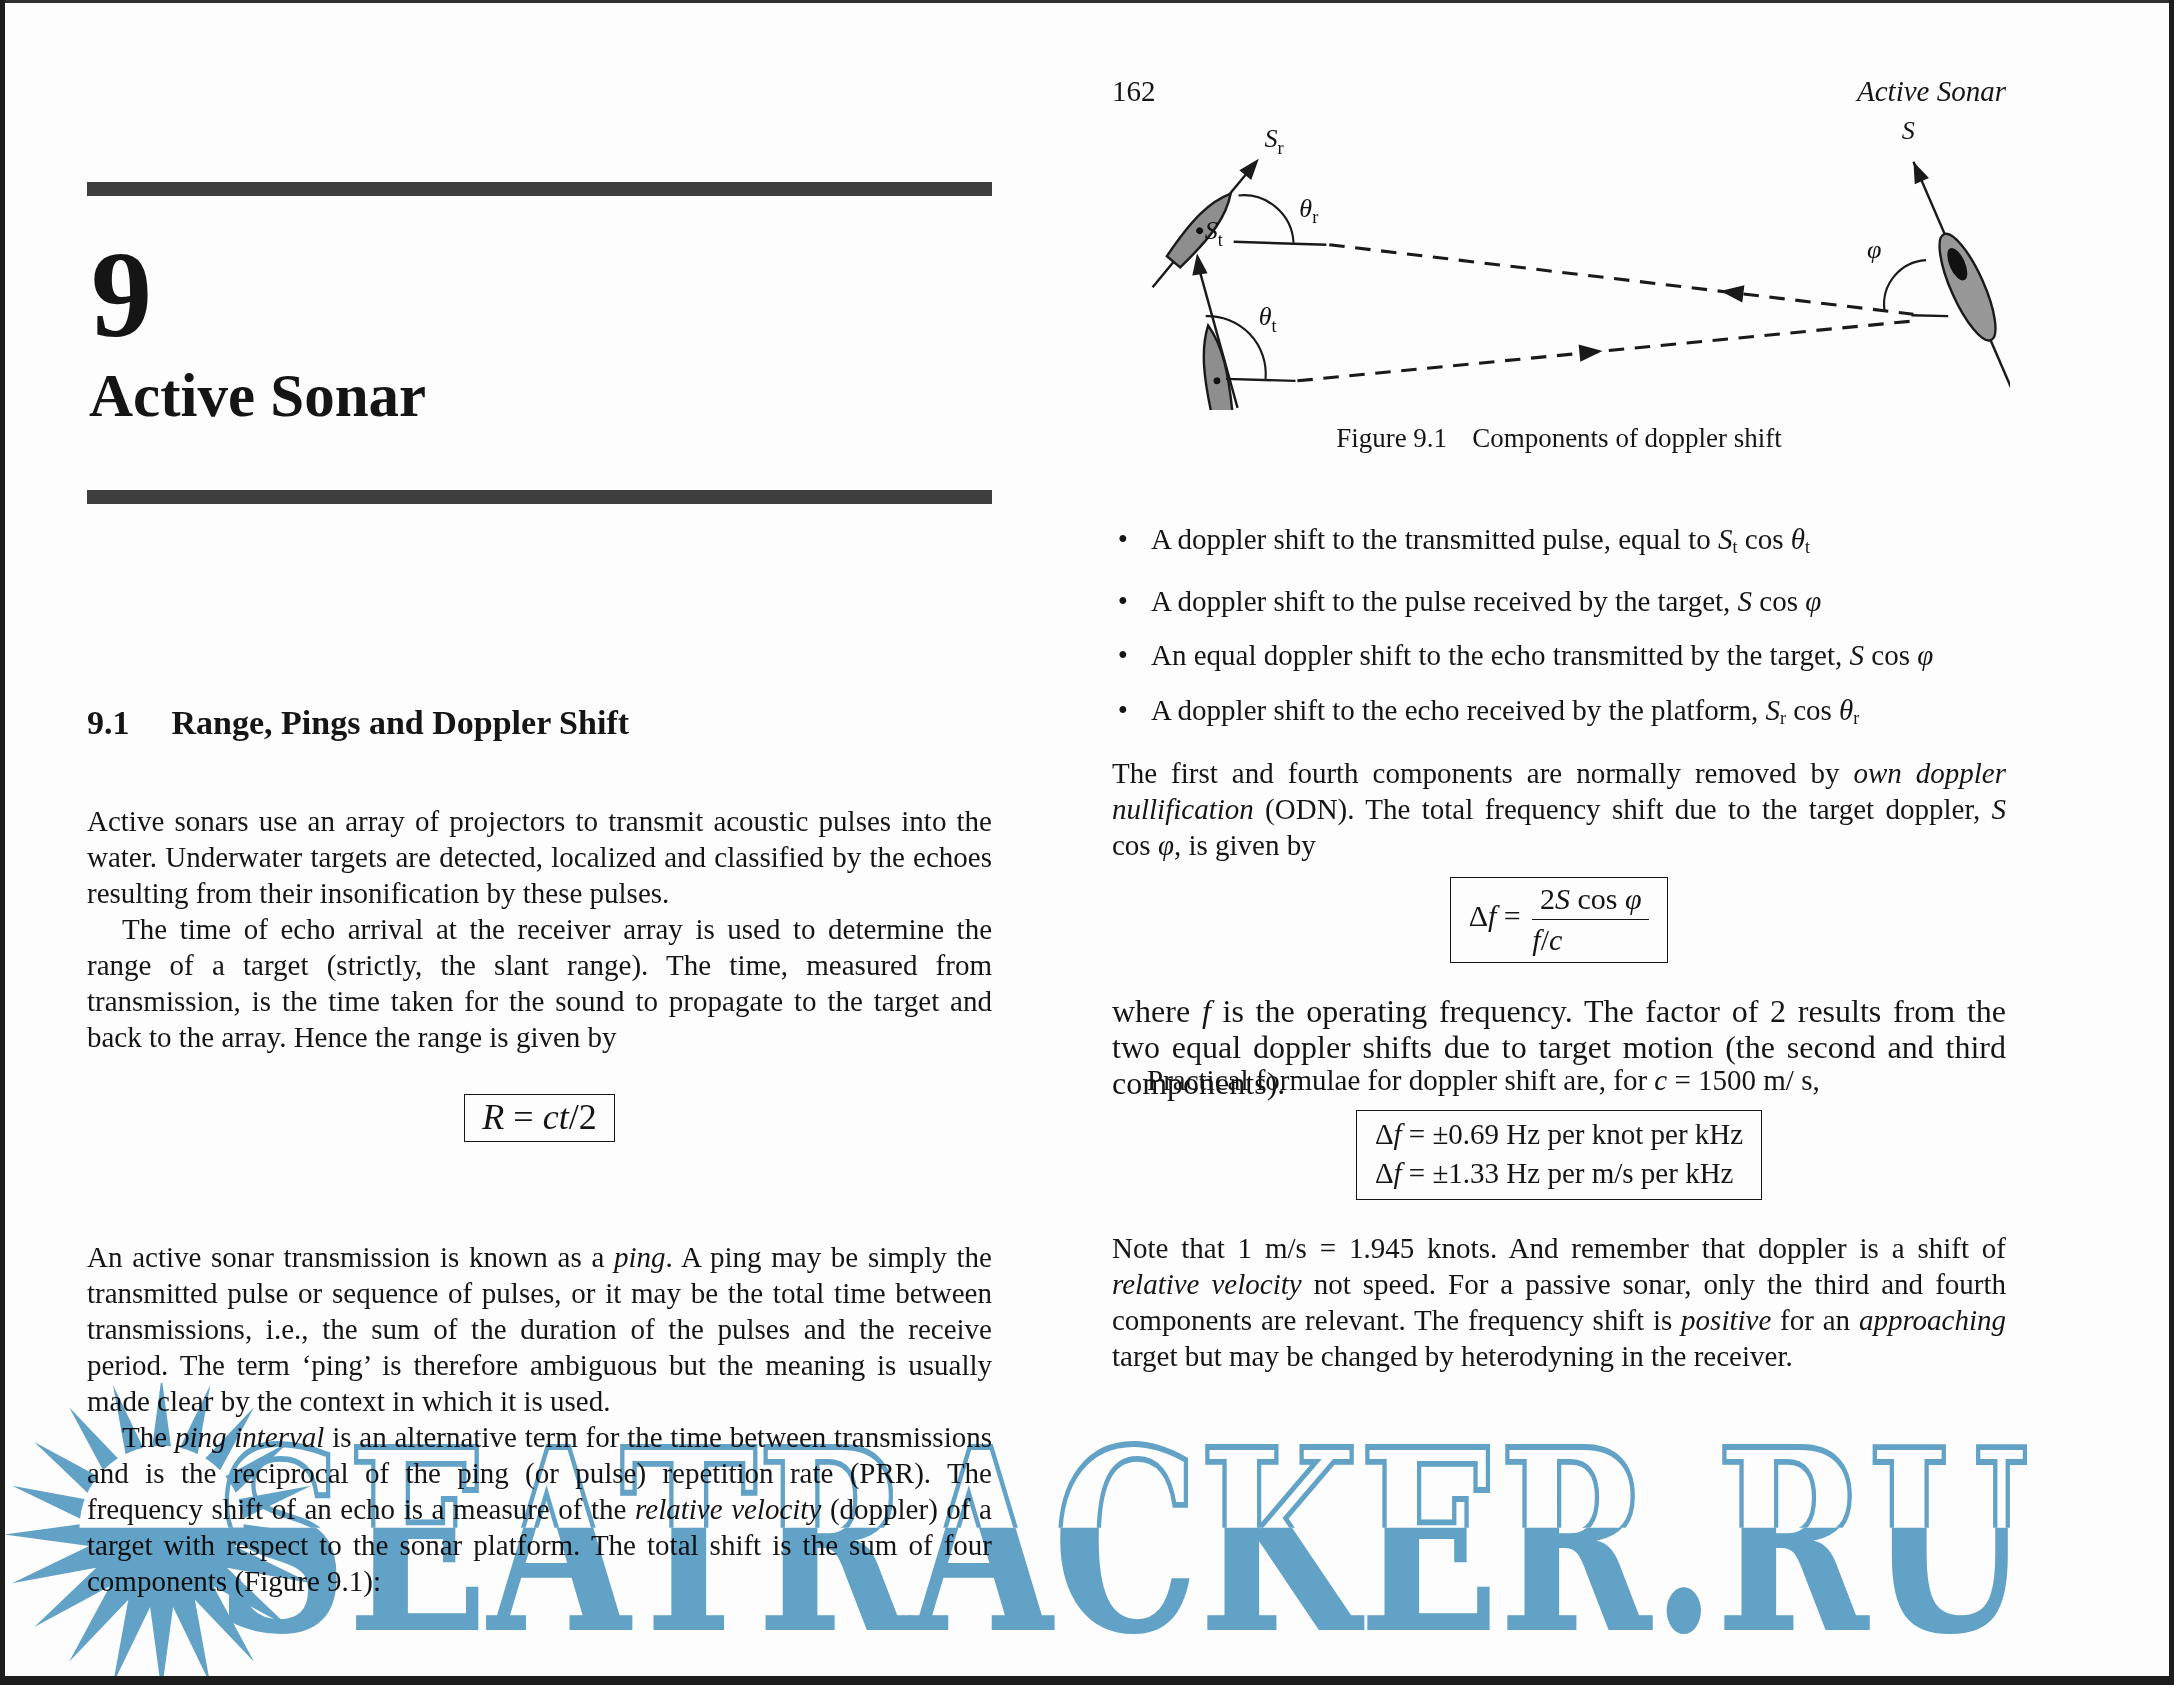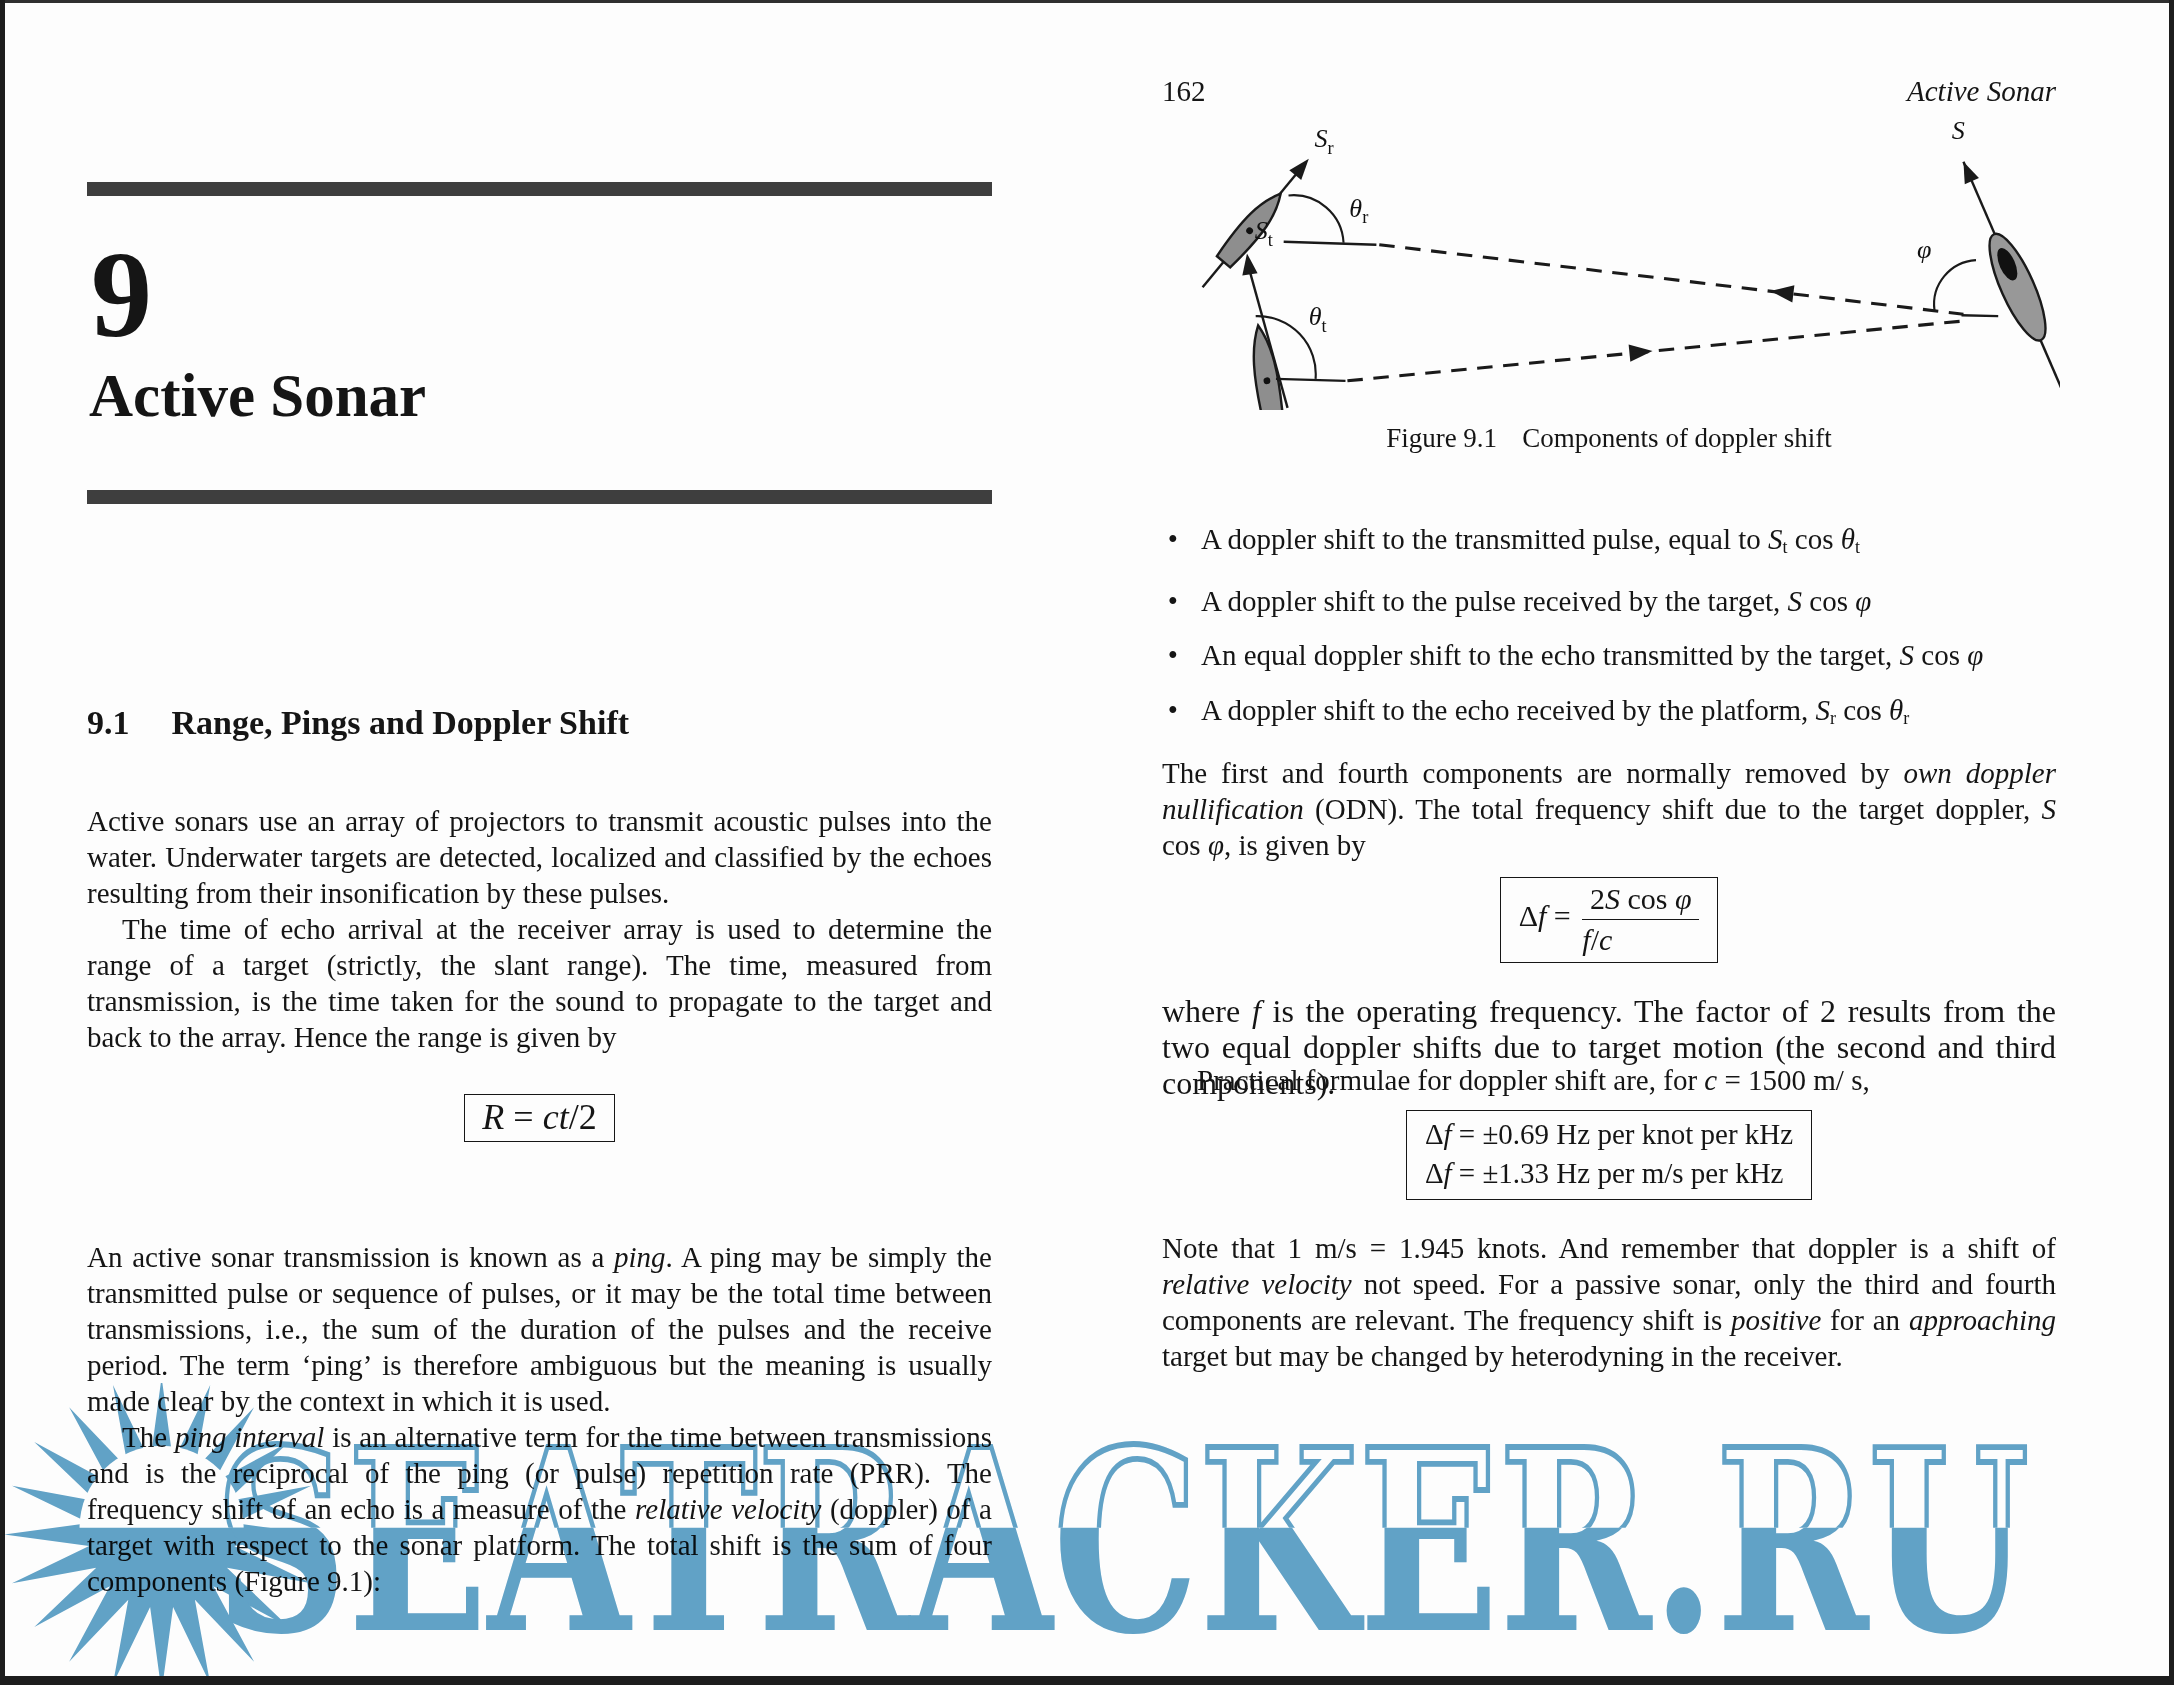--- a/index.html
+++ b/index.html
@@ -23,21 +23,21 @@
   #left-body p{margin:0;}
   .indent{text-indent:35px;}
   .formula-wrap{text-align:center;}
   #range-formula-wrap{margin:39px 0 97px 0;}
   .boxed{display:inline-block;border:1.9px solid #161616;padding:3.9px 17.4px 5.8px 17.4px;font-size:36px;text-align:left;}
 
   .it{font-style:italic;}
   .sb{font-size:0.62em;font-style:normal;vertical-align:-3.9px;}
 
   
-  #right-page{position:absolute;left:1162px;top:0;width:894px;height:1474px;}
+  #right-page{position:absolute;left:1112px;top:0;width:894px;height:1474px;}
   #rp-header{position:absolute;left:0;top:75px;width:894px;font-size:29px;}
   #rp-pagenum{position:absolute;left:0;top:0;}
   #rp-running{position:absolute;right:0;top:0;font-style:italic;}
   #figure-svg{position:absolute;left:29px;top:118px;}
   #figure-caption{position:absolute;left:0;top:423px;width:894px;text-align:center;font-size:27px;}
   #figure-caption .cap-label{font-weight:normal;margin-right:25px;}
   #bullet-list{position:absolute;left:0;top:521px;width:894px;font-size:29px;line-height:36px;}
   .bullet{position:relative;padding-left:39px;margin-bottom:18.3px;}
   .bullet .marker{position:absolute;left:5.8px;top:0;}
   #para-odn{position:absolute;left:0;top:755px;width:894px;font-size:29px;line-height:36px;text-align:justify;margin:0;}

